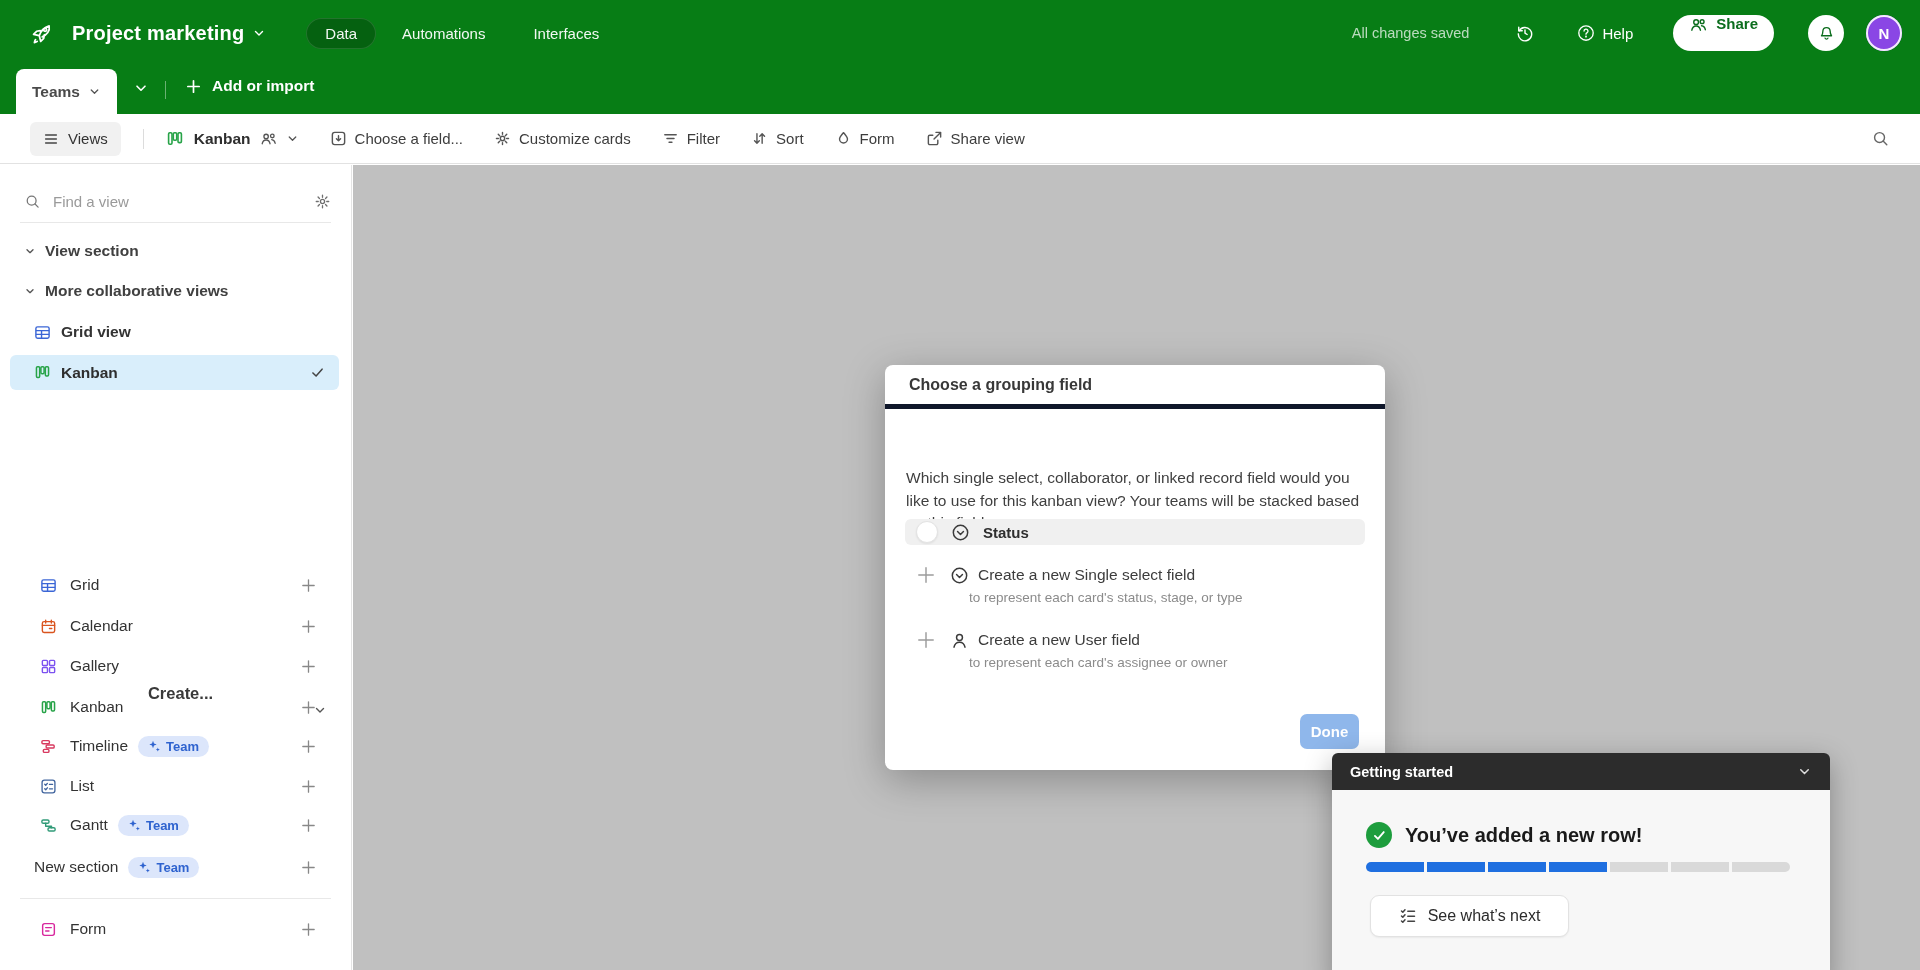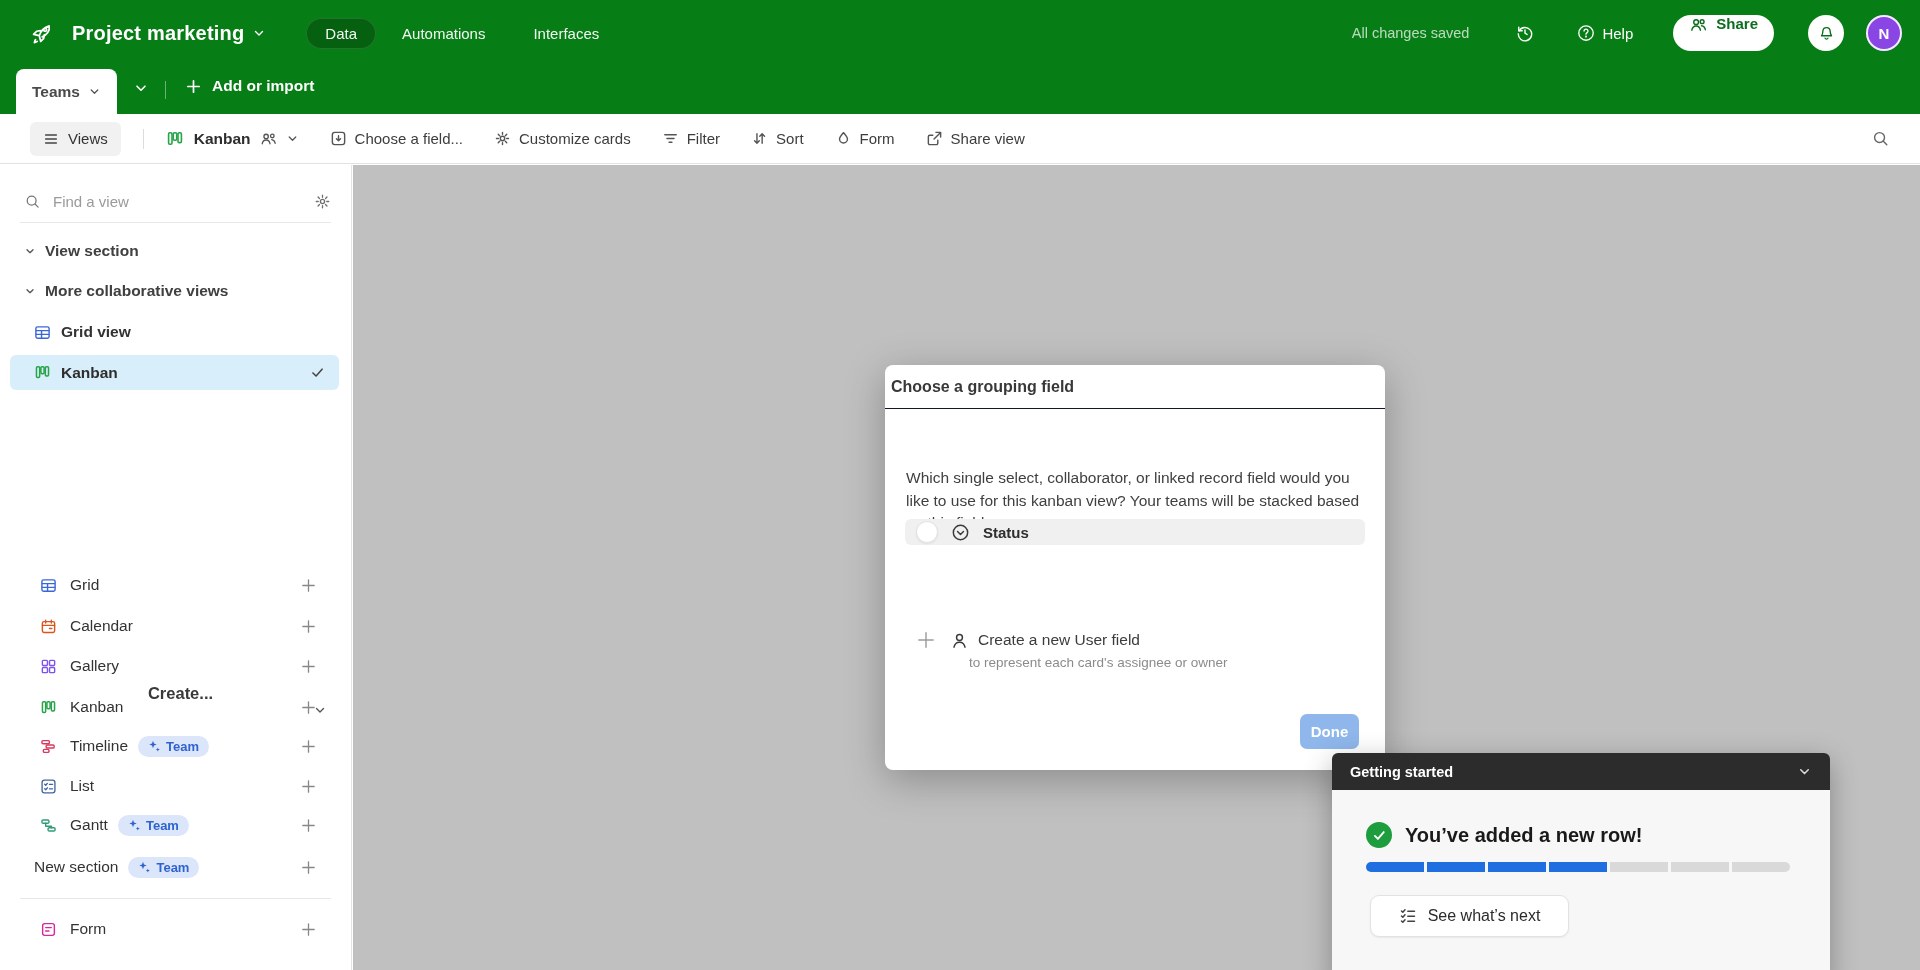--- a/index.html
+++ b/index.html
@@ -118,22 +118,22 @@
 
   
   .canvas { position:absolute; top:165px; left:353px; width:1567px; height:805px; background:#c0c0c0; }
 
   
   .modal {
     position:absolute; left:885px; top:365px; width:500px; height:405px; background:#fff;
     border-radius:8px; box-shadow:0 10px 40px rgba(0,0,0,.28); z-index:5;
   }
   .modal-title {
-    position:absolute; top:0; left:0; right:0; height:44px; border-bottom:1px solid #0f172a;
-    display:flex; align-items:center; padding:0 6px; font-size:16px; font-weight:bold; color:#383838;
+    position:absolute; top:0; left:0; right:0; height:44px; border-bottom:5px solid #0f172a;
+    display:flex; align-items:center; padding:0 24px; font-size:16px; font-weight:bold; color:#383838;
   }
   .modal-desc {
     position:absolute; top:60px; left:21px; width:456px; font-size:15.5px; color:#3f3f3f; line-height:22.5px;margin-top:42px;
   }
   .status-row {
     position:absolute; top:154px; left:20px; right:20px; height:26px; background:#f0f0f0; border-radius:6px;
     display:flex; align-items:center; padding:0 11px; gap:13px; cursor:pointer;
   }
   .radio {
     width:22px; height:22px; border-radius:50%; background:#fff; border:1px solid #e3e3e3;
@@ -549,20 +549,35 @@
   <div class="modal-title">Choose a grouping field</div>
   <div class="modal-desc">Which single select, collaborator, or linked record field would you like to use for this kanban view? Your teams will be stacked based on this field.</div>
   <div class="status-row">
     <span class="radio"></span>
     <svg width="19" height="19" viewBox="0 0 18 18" fill="none" stroke="#3a3a3a" stroke-width="1.4" stroke-linecap="round" stroke-linejoin="round">
         <circle cx="9" cy="9" r="6.8"></circle>
         <path d="M6.2 8l2.8 2.8L11.8 8"></path>
       </svg>
     <span class="field-label">Status</span>
   </div>
+  <div class="modal-opt opt-1">
+    <div class="opt-head">
+      <span class="plus">
+          <svg width="20" height="20" viewBox="0 0 18 18" fill="none" stroke="currentColor" stroke-width="1.3" stroke-linecap="round">
+            <path d="M9 2.5v13M2.5 9h13"></path>
+          </svg>
+        </span>
+      <svg width="19" height="19" viewBox="0 0 18 18" fill="none" stroke="#3a3a3a" stroke-width="1.4" stroke-linecap="round" stroke-linejoin="round">
+          <circle cx="9" cy="9" r="6.8"></circle>
+          <path d="M6.2 8l2.8 2.8L11.8 8"></path>
+        </svg>
+      <span class="opt-title">Create a new Single select field</span>
+    </div>
+    <div class="opt-sub">to represent each card's status, stage, or type</div>
+  </div>
   <div class="modal-opt opt-2">
     <div class="opt-head">
       <span class="plus">
           <svg width="20" height="20" viewBox="0 0 18 18" fill="none" stroke="currentColor" stroke-width="1.3" stroke-linecap="round">
             <path d="M9 2.5v13M2.5 9h13"></path>
           </svg>
         </span>
       <svg width="19" height="19" viewBox="0 0 18 18" fill="none" stroke="#3a3a3a" stroke-width="1.4" stroke-linecap="round">
           <circle cx="9" cy="6.2" r="2.8"></circle>
           <path d="M3.8 15.3c.6-3.1 2.4-4.7 5.2-4.7s4.6 1.6 5.2 4.7"></path>

